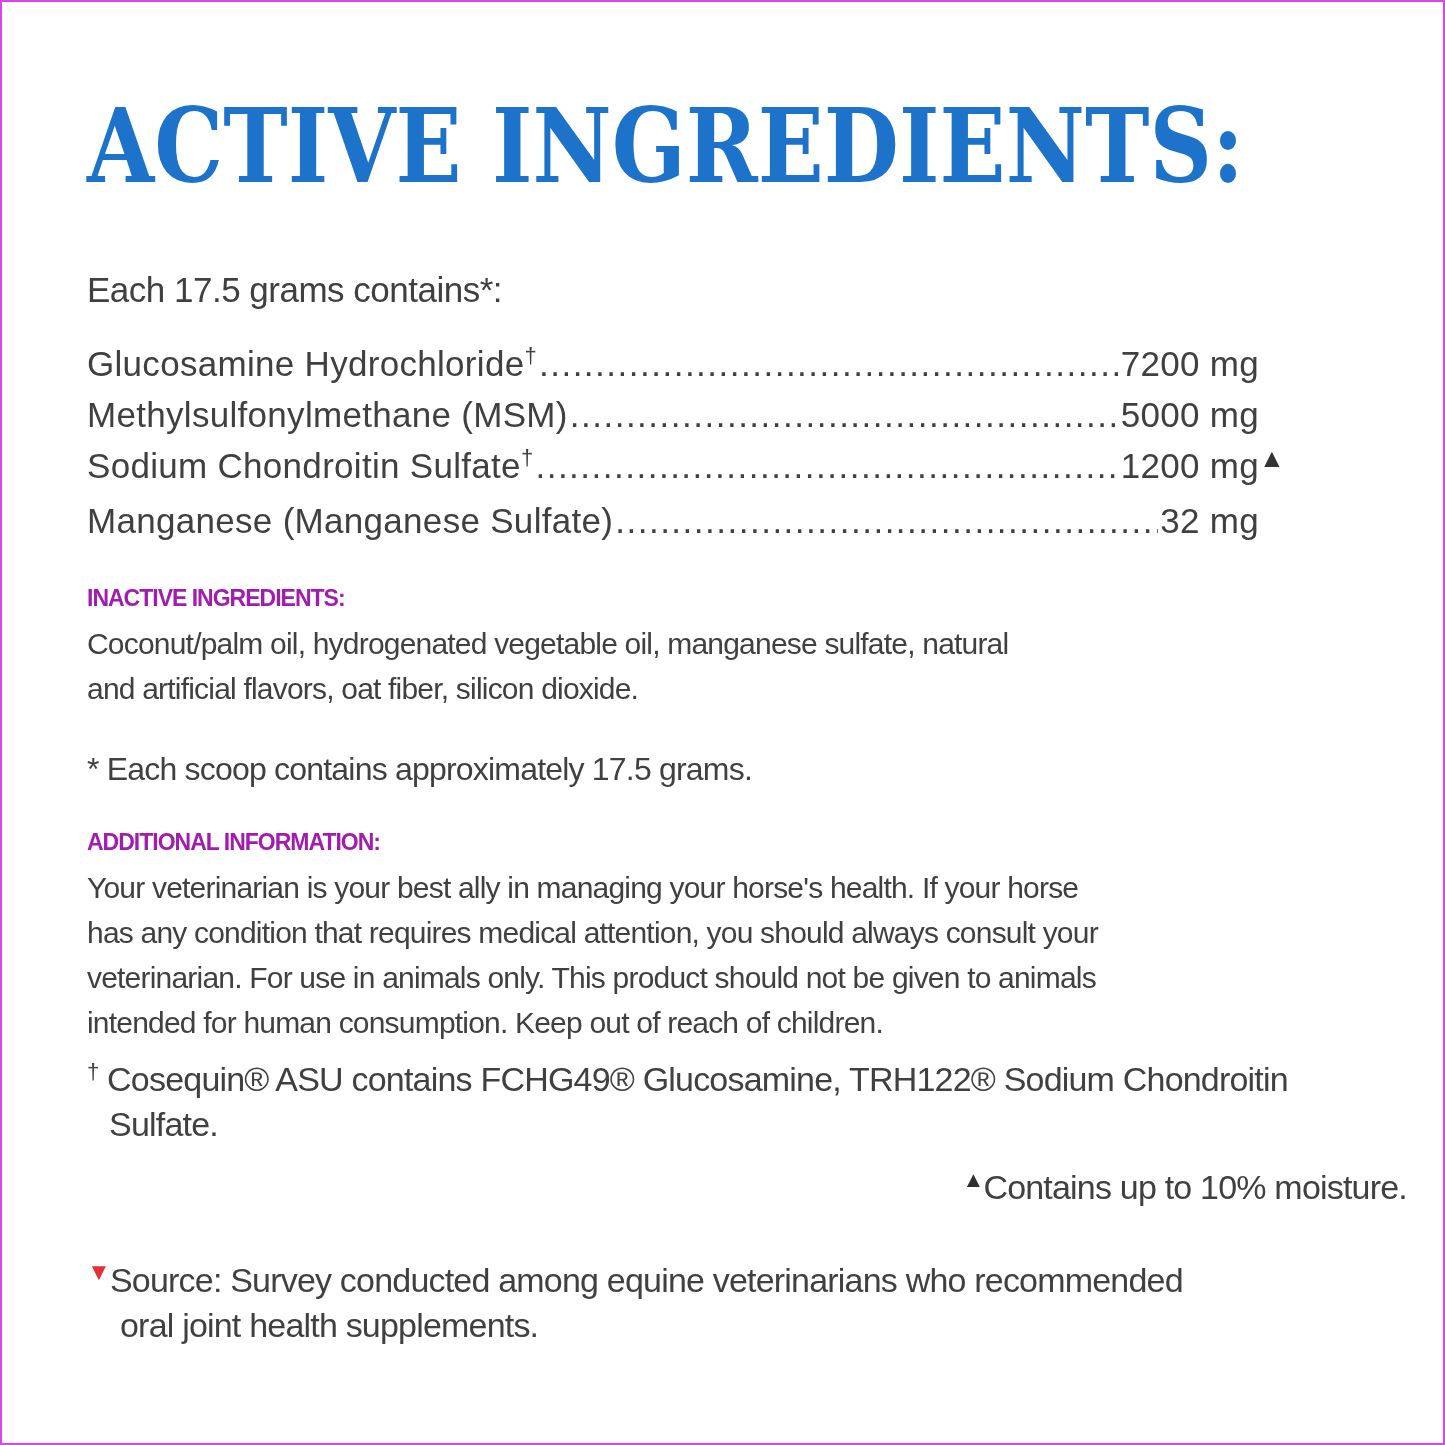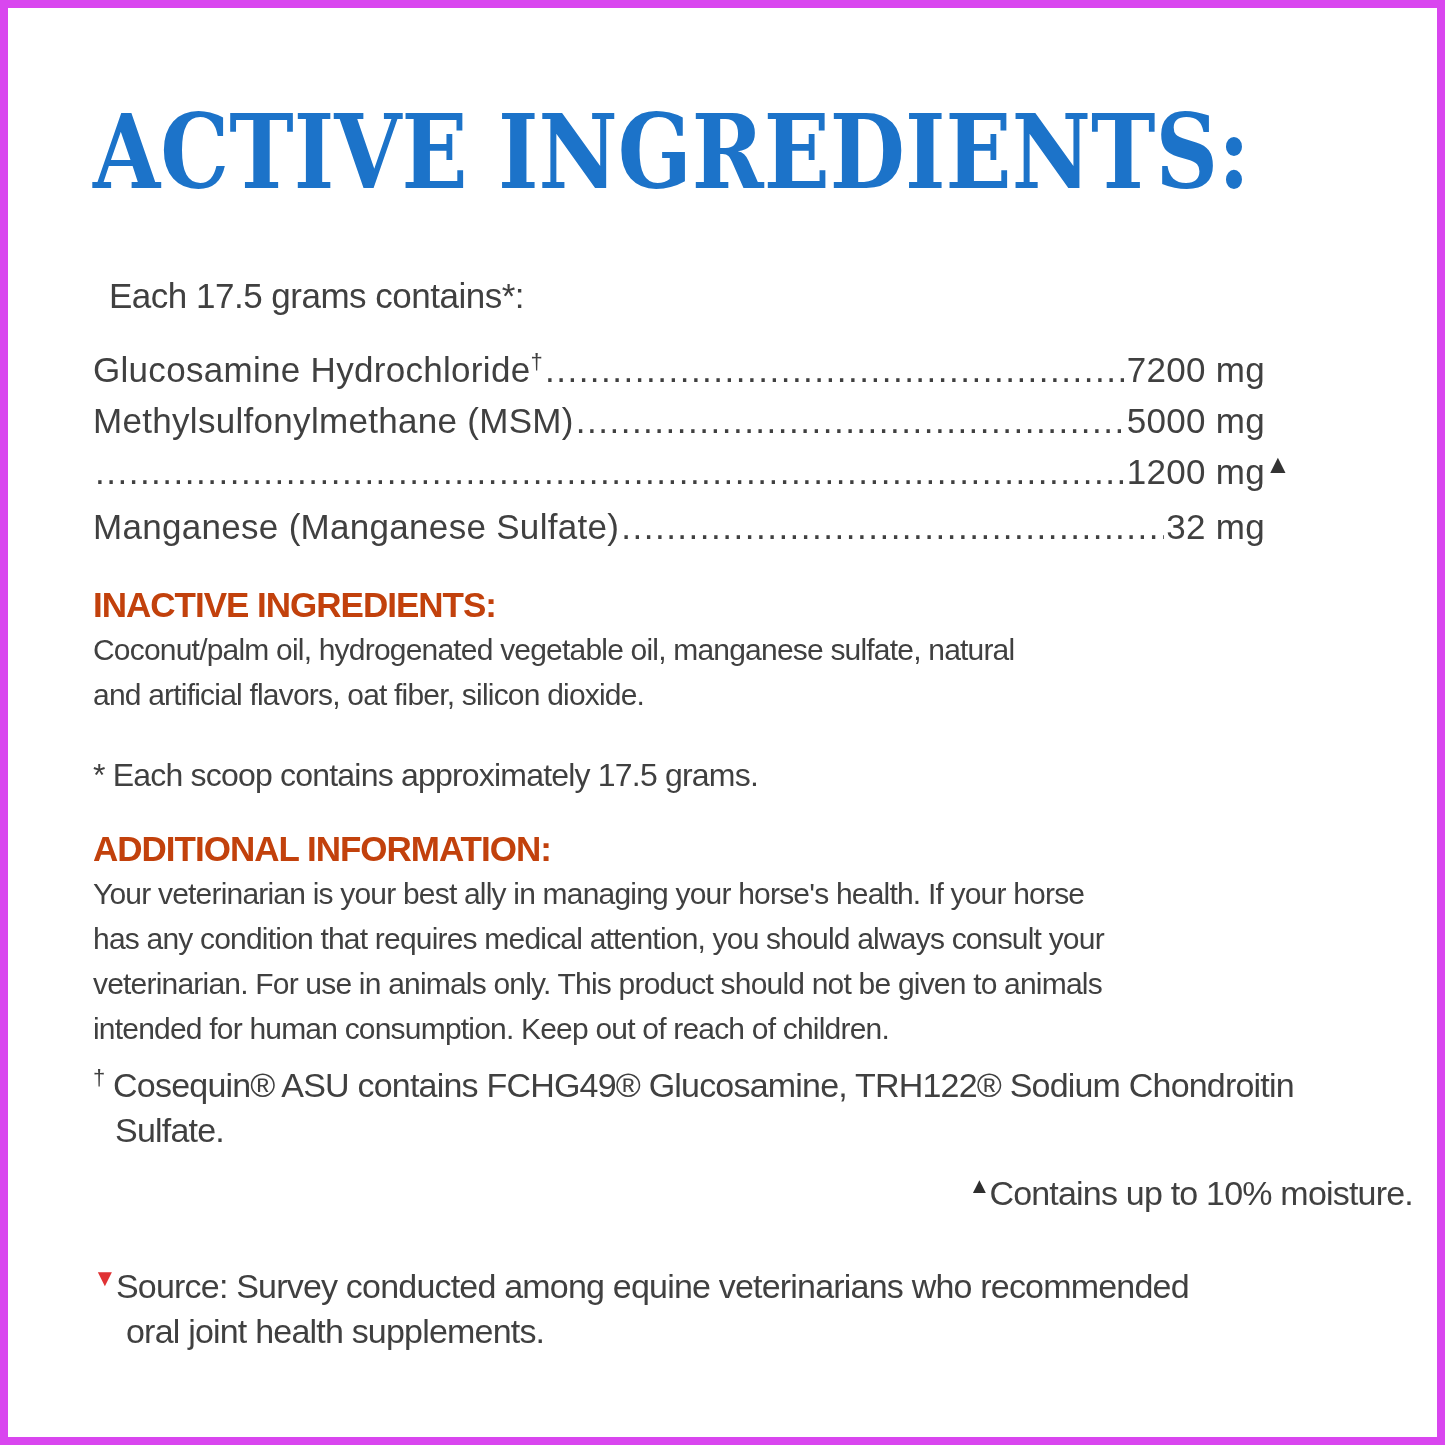--- a/index.html
+++ b/index.html
@@ -1,42 +1,42 @@
 <!DOCTYPE html>
 <html><head>
 <meta charset="utf-8">
 <style>
   html, body { margin: 0; padding: 0; background: #ffffff; }
   .page {
     position: relative;
     width: 1445px;
     height: 1445px;
     box-sizing: border-box;
-    border: 8px solid #d946ef;
+    border: 2px solid #d946ef;
     background: #ffffff;
     font-family: "Liberation Sans", sans-serif;
     color: #404040;
     overflow: hidden;
     padding-left: 85px;
     padding-right: 0;
   }
   .title {
     margin: 93px 0 0 0;
     font-family: "DejaVu Serif", serif;
     font-weight: bold;
     font-size: 102px;
     line-height: 1.0;
     color: #1c73c9;
     letter-spacing: 0px;
     transform: scaleX(0.85);
     transform-origin: left top;
     white-space: nowrap;
   }
   .serving {
-    margin: 70px 0 0 16px;
+    margin: 70px 0 0 0;
     font-size: 35px;
     line-height: 45px;
     letter-spacing: -0.5px;
   }
   .ingredients { margin-top: 26px; width: 1172px; }
   .ing-row {
     display: flex;
     align-items: flex-start;
     line-height: 51px;
     font-size: 35px;
@@ -53,24 +53,24 @@
   }
   .leader::after {
     content: "................................................................................................................................................................";
   }
   .ing-amount { letter-spacing: 0.3px; }
   .ing-flag { display: inline-block; width: 0; overflow: visible; white-space: nowrap; }
   .ing-flag .tri { position: relative; top: -11px; font-size: 26px; color: #333333; }
   .section { margin-top: 30px; width: 1320px; }
   .sec-heading {
     font-weight: bold;
-    font-size: 35px;
+    font-size: 23px;
     line-height: 45px;
     letter-spacing: -1px;
-    color: #c2410c;
+    color: #a21caf;
   }
   .sec-body {
     font-size: 30px;
     line-height: 45px;
     letter-spacing: -0.8px;
     white-space: pre-line;
   }
   .scoop {
     margin: 36px 0 0 0;
     font-size: 32px;
@@ -111,20 +111,21 @@
     </div>
 
     <div class="ing-row">
       <span class="ing-name"><span>Methylsulfonylmethane (MSM)</span><sup class="ing-sup"></sup></span>
       <span class="leader"></span>
       <span class="ing-amount">5000 mg</span>
       <span class="ing-flag"><span class="tri"></span></span>
     </div>
 
     <div class="ing-row">
+      <span class="ing-name"><span>Sodium Chondroitin Sulfate</span><sup class="ing-sup">†</sup></span>
       <span class="leader"></span>
       <span class="ing-amount">1200 mg</span>
       <span class="ing-flag"><span class="tri">▲</span></span>
     </div>
 
     <div class="ing-row">
       <span class="ing-name"><span>Manganese (Manganese Sulfate)</span><sup class="ing-sup"></sup></span>
       <span class="leader"></span>
       <span class="ing-amount">32 mg</span>
       <span class="ing-flag"><span class="tri"></span></span>

